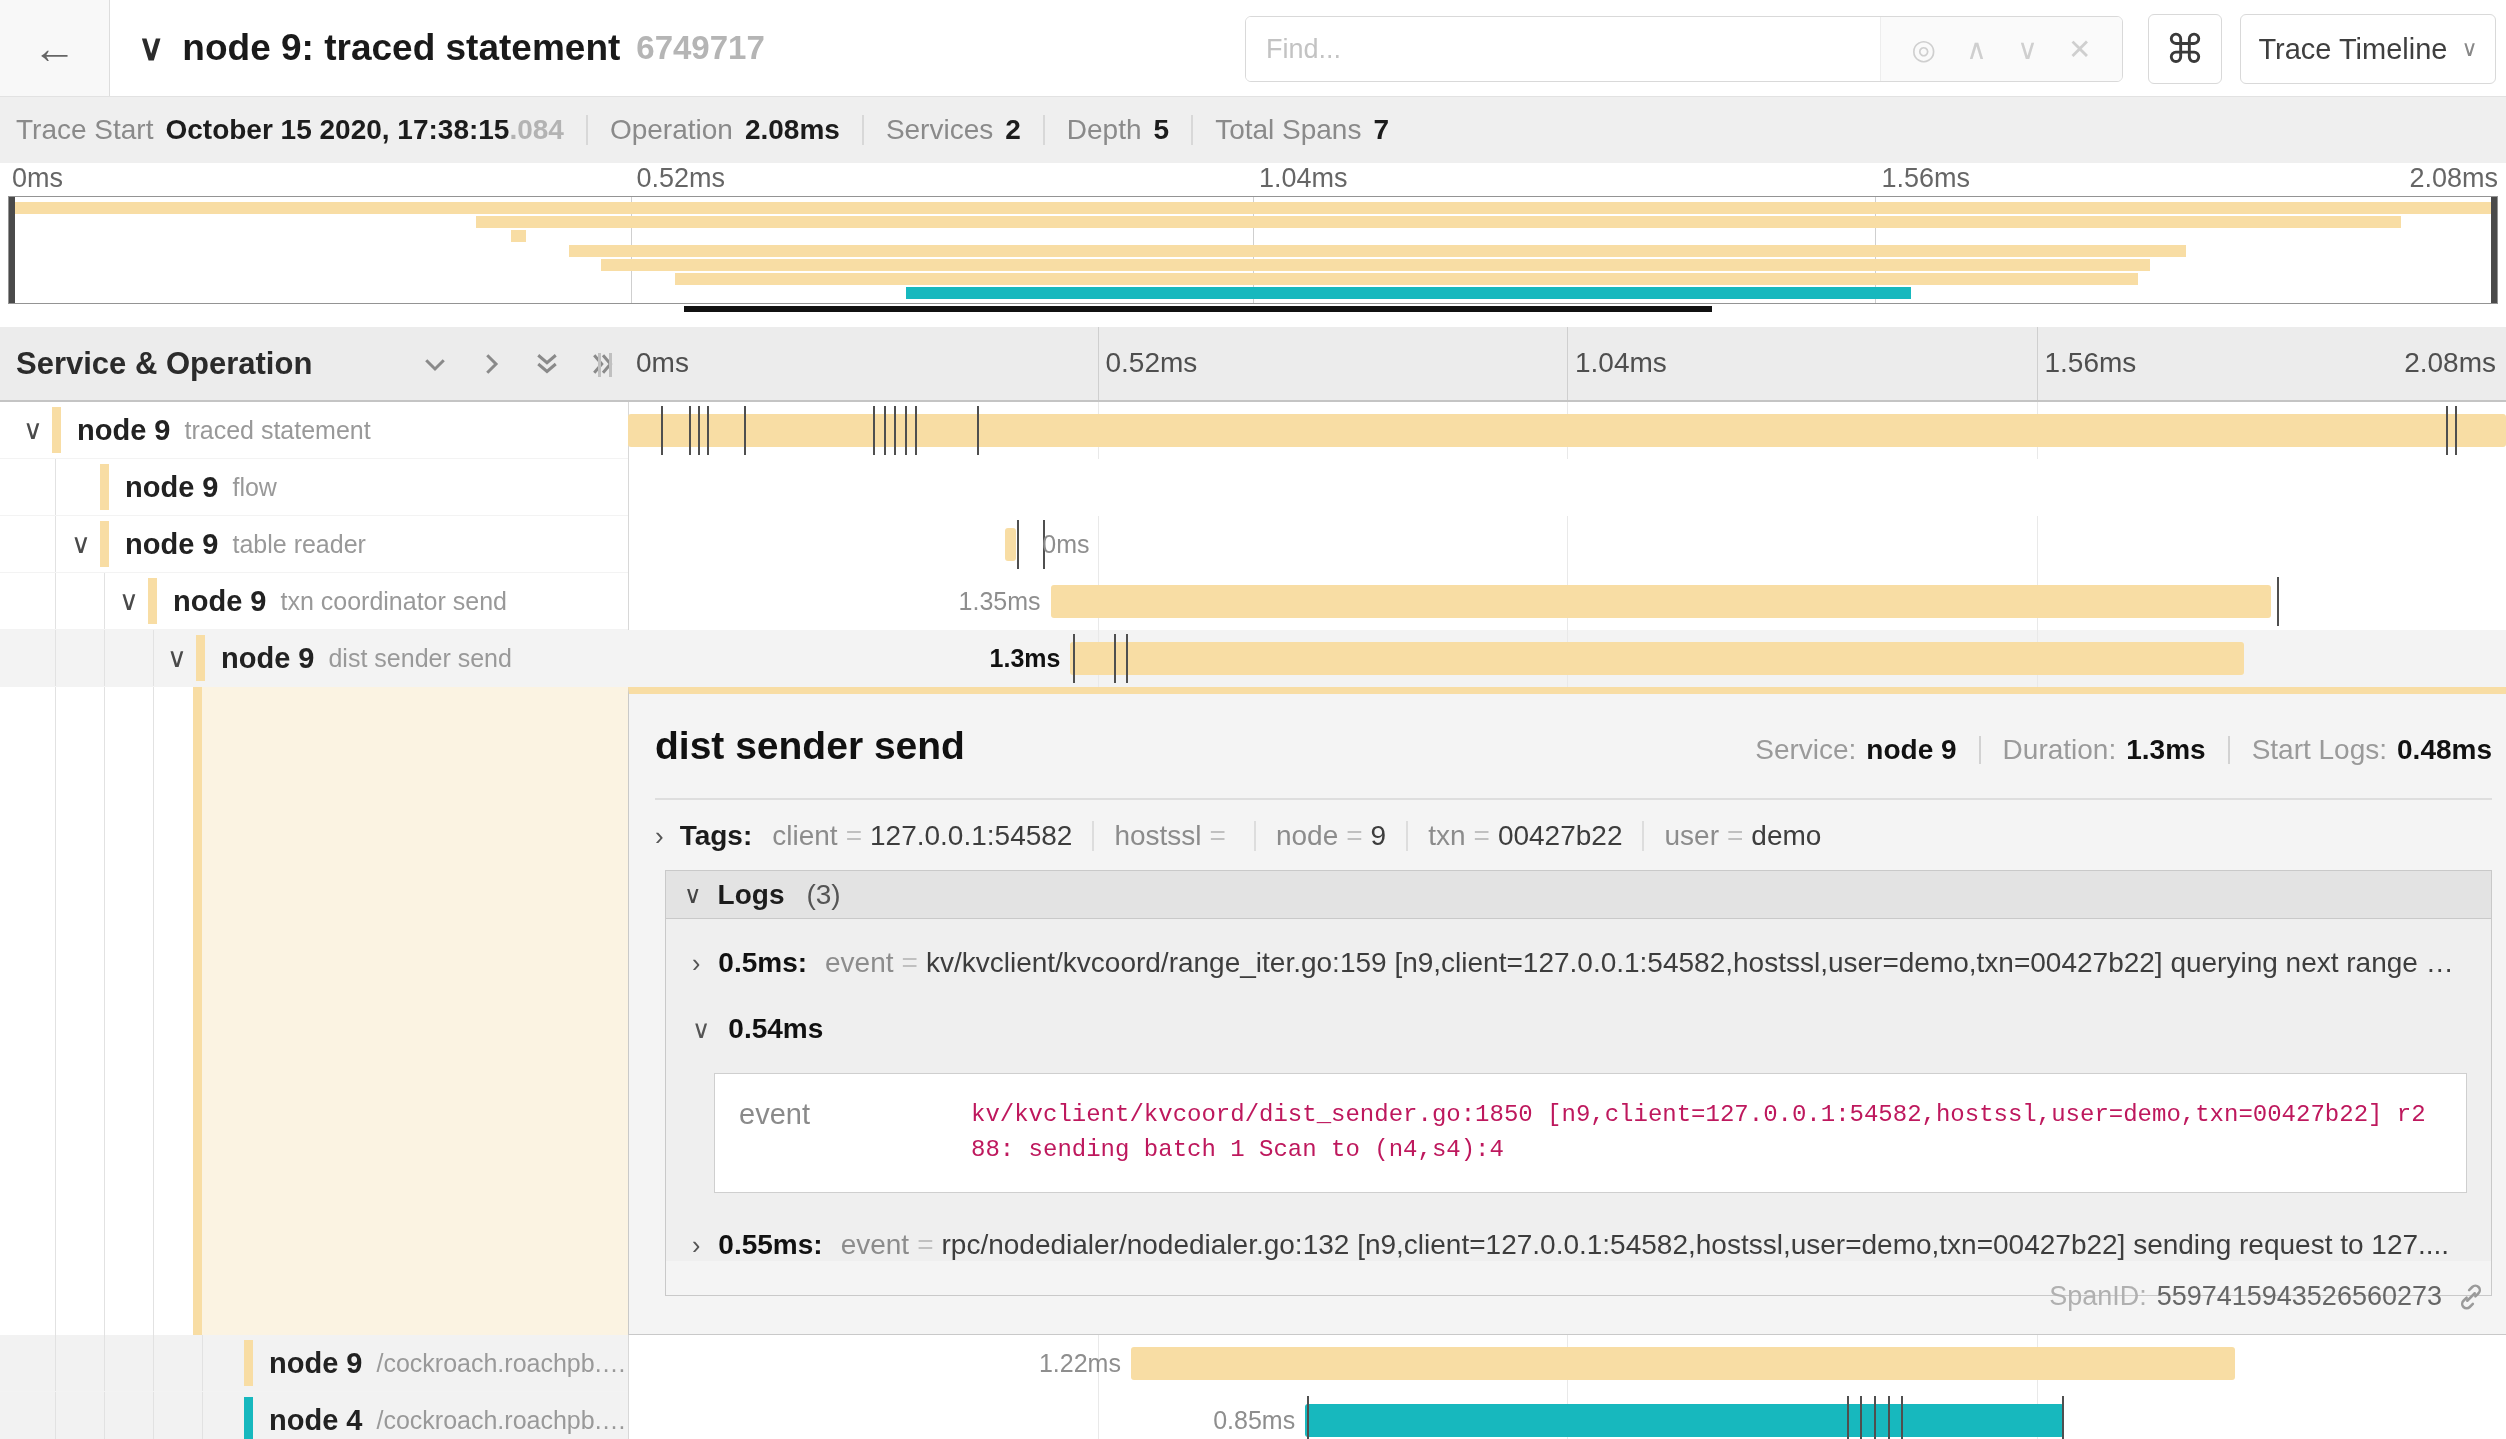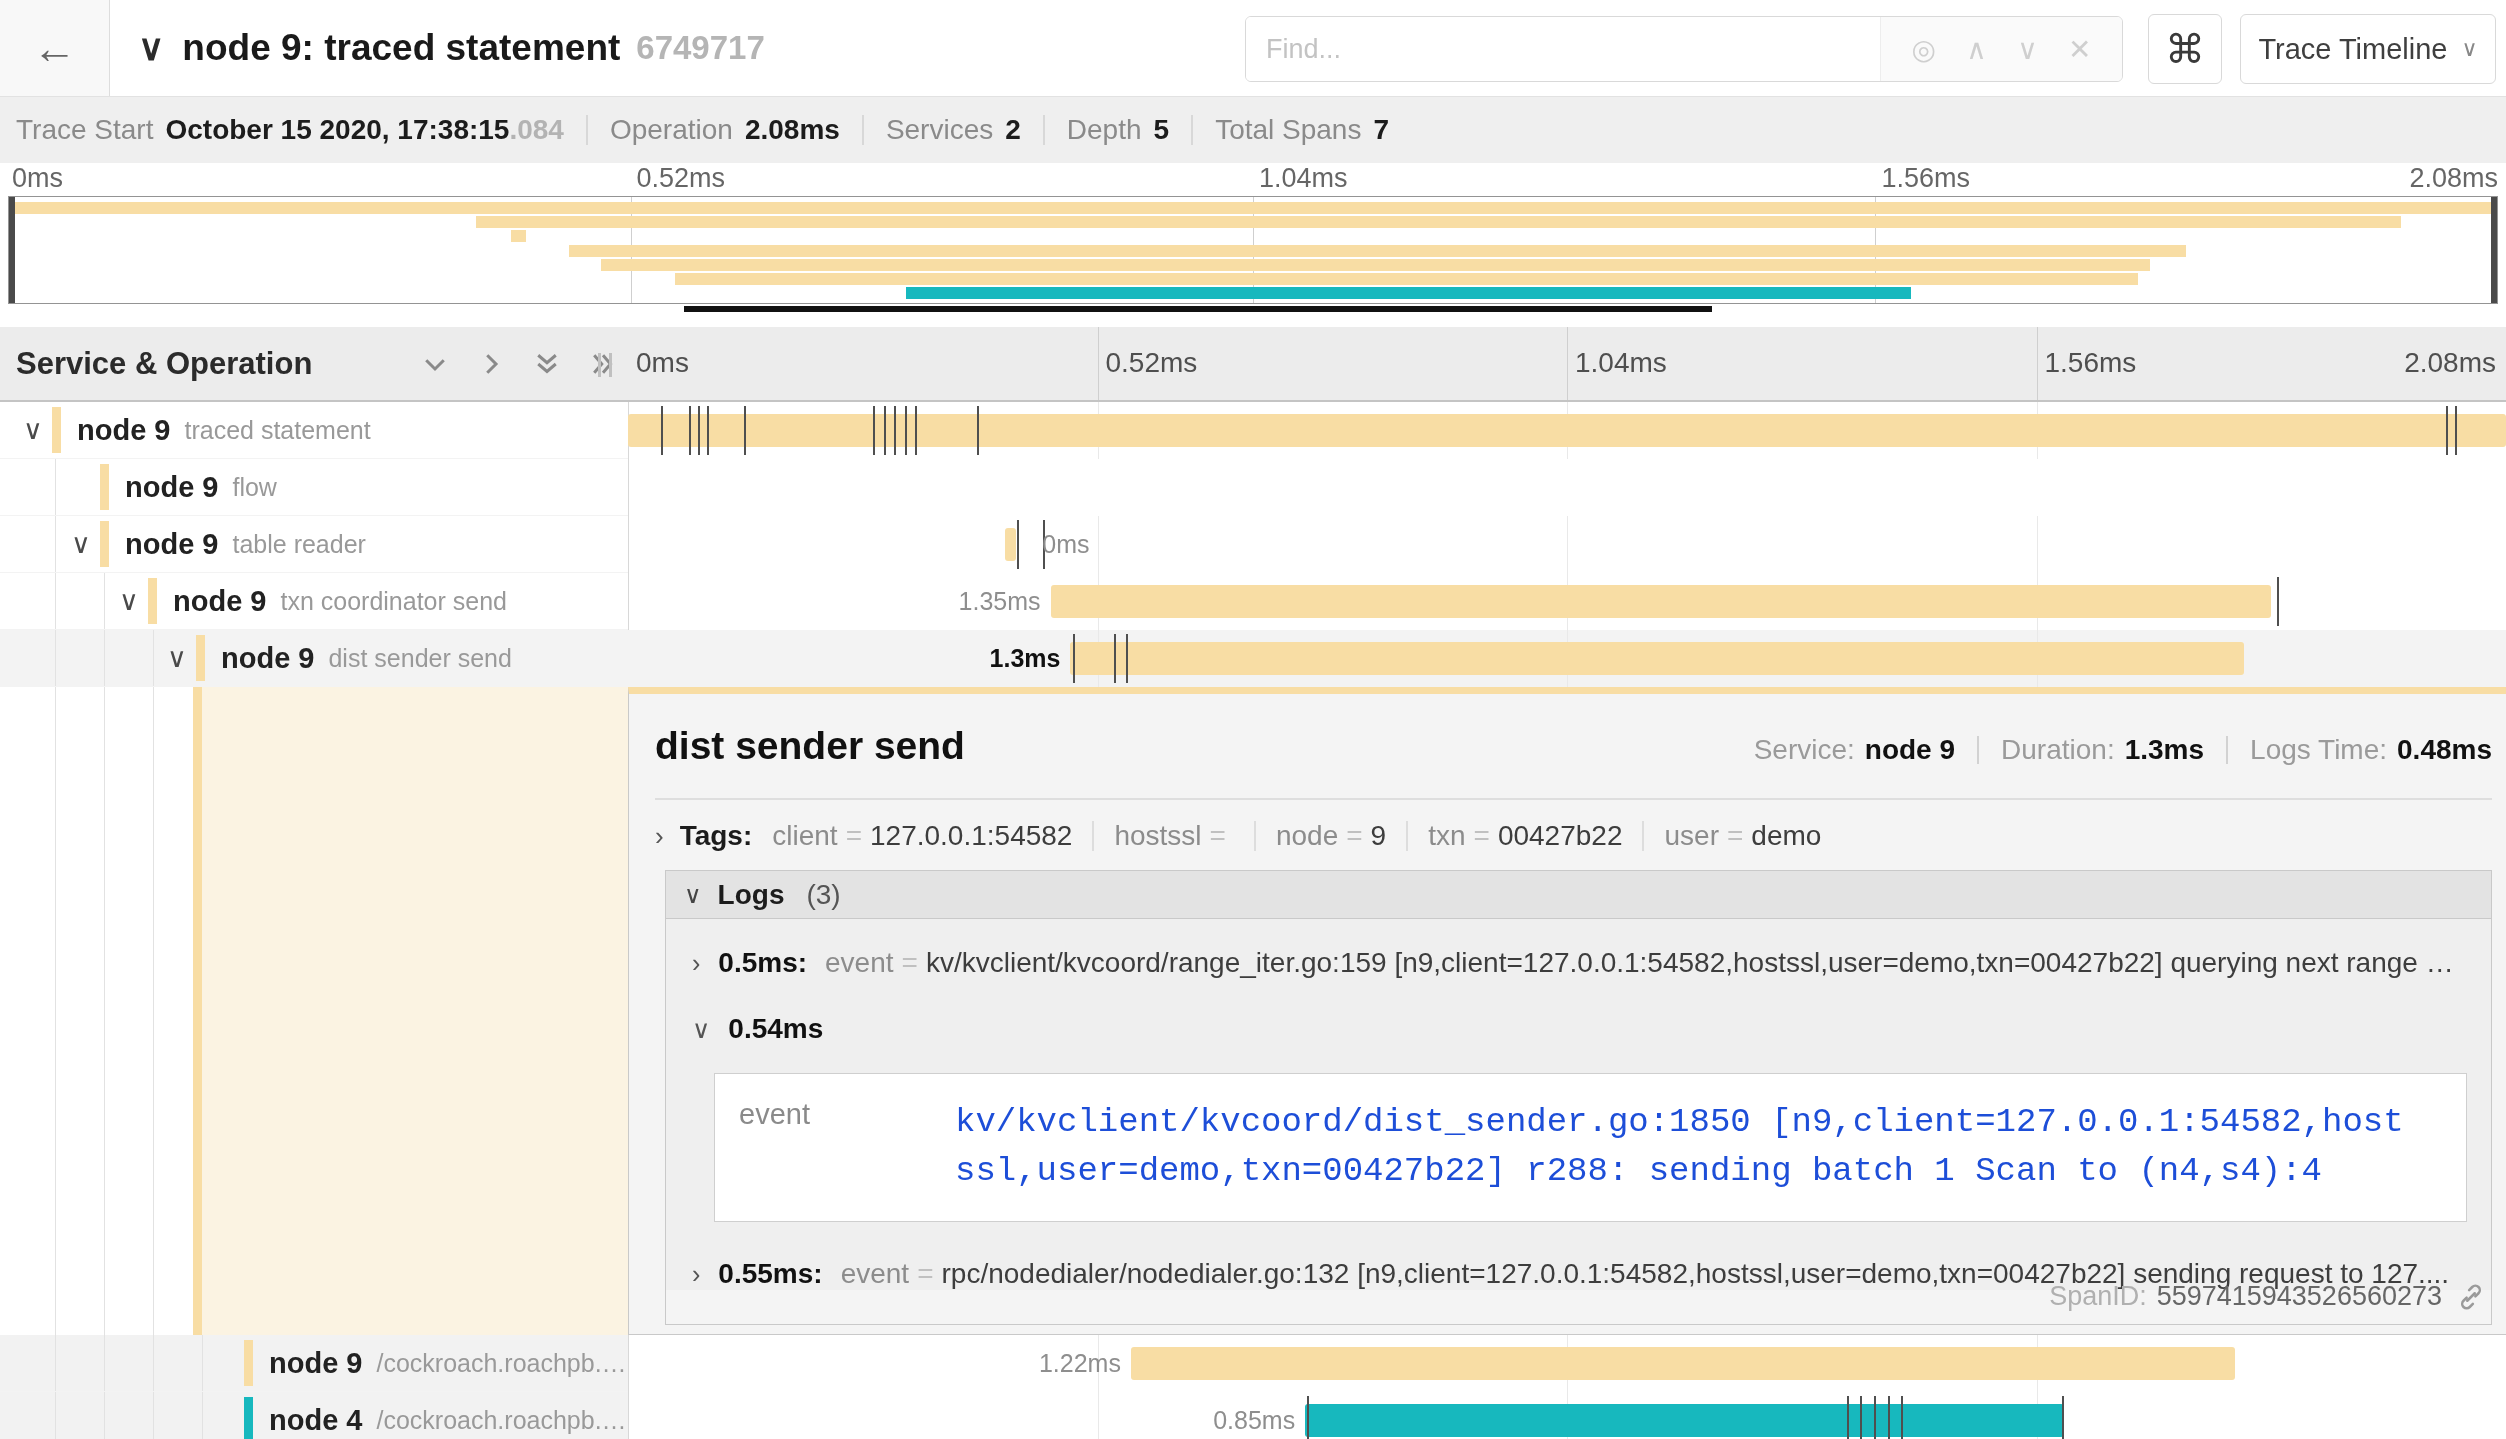--- a/index.html
+++ b/index.html
@@ -117,22 +117,22 @@
   .logsbody { background:#efefef; padding:28px 20px 0 20px; }
   .logline { display:flex; align-items:baseline; font-size:28px; white-space:nowrap; overflow:hidden;
     margin:0 0 34px 6px; cursor:pointer; }
   .logline .chev { color:#555; font-size:25px; margin-right:18px; flex:0 0 auto; }
   .logline .ts { font-weight:bold; color:#111; margin-right:18px; flex:0 0 auto; }
   .logline .k { color:#8c8c8c; }
   .logline .eq { color:#c0c0c0; margin:0 8px; }
   .logline .v { color:#3d3d3d; overflow:hidden; text-overflow:ellipsis; }
   .evtable { background:#fff; border:1px solid #cfcfcf; margin:-6px 4px 36px 28px; display:flex; padding:24px 0; }
   .evtable .k { width:240px; flex:0 0 240px; color:#8a8a8a; font-size:29px; padding-left:24px; }
-  .evtable .v { font-family:"Liberation Mono", monospace; font-size:34px; color:#1d4ed8;
-    width:1460px; word-break:break-all; line-height:1.45; }
+  .evtable .v { font-family:"Liberation Mono", monospace; font-size:24px; color:#be185d;
+    width:1460px; word-break:break-all; line-height:1.45;margin-left:16px; }
   .logsfoot { border-top:1px solid #d4d4d4; margin-top:6px; padding:16px 0 18px 6px; font-size:25px; color:#9a9a9a; }
   .spanid { position:absolute; right:20px; bottom:22px; display:flex; align-items:center; font-size:27px; }
   .spanid .lab { color:#b0b0b0; margin-right:10px; }
   .spanid .val { color:#666; margin-right:14px; }
   .spanid svg { cursor:pointer; }
 </style>
 </head>
 <body>
 
 <div class="page">
@@ -354,21 +354,21 @@
         <div class="d-panel">
           <div class="d-head">
             <div class="d-title">dist sender send</div>
             <div class="d-meta">
               <span class="lab">Service:</span>
               <span class="val">node 9</span>
               <span class="sep"></span>
               <span class="lab">Duration:</span>
               <span class="val">1.3ms</span>
               <span class="sep"></span>
-              <span class="lab">Logs Time:</span>
+              <span class="lab">Start Logs:</span>
               <span class="val">0.48ms</span>
             </div>
           </div>
           <div class="d-hr"></div>
           <div class="d-tags">
             <span class="chev">›</span>
             <span class="tlab">Tags:</span>
             <span class="tagitem">
               <span class="k">client</span>
               <span class="eq">=</span>

